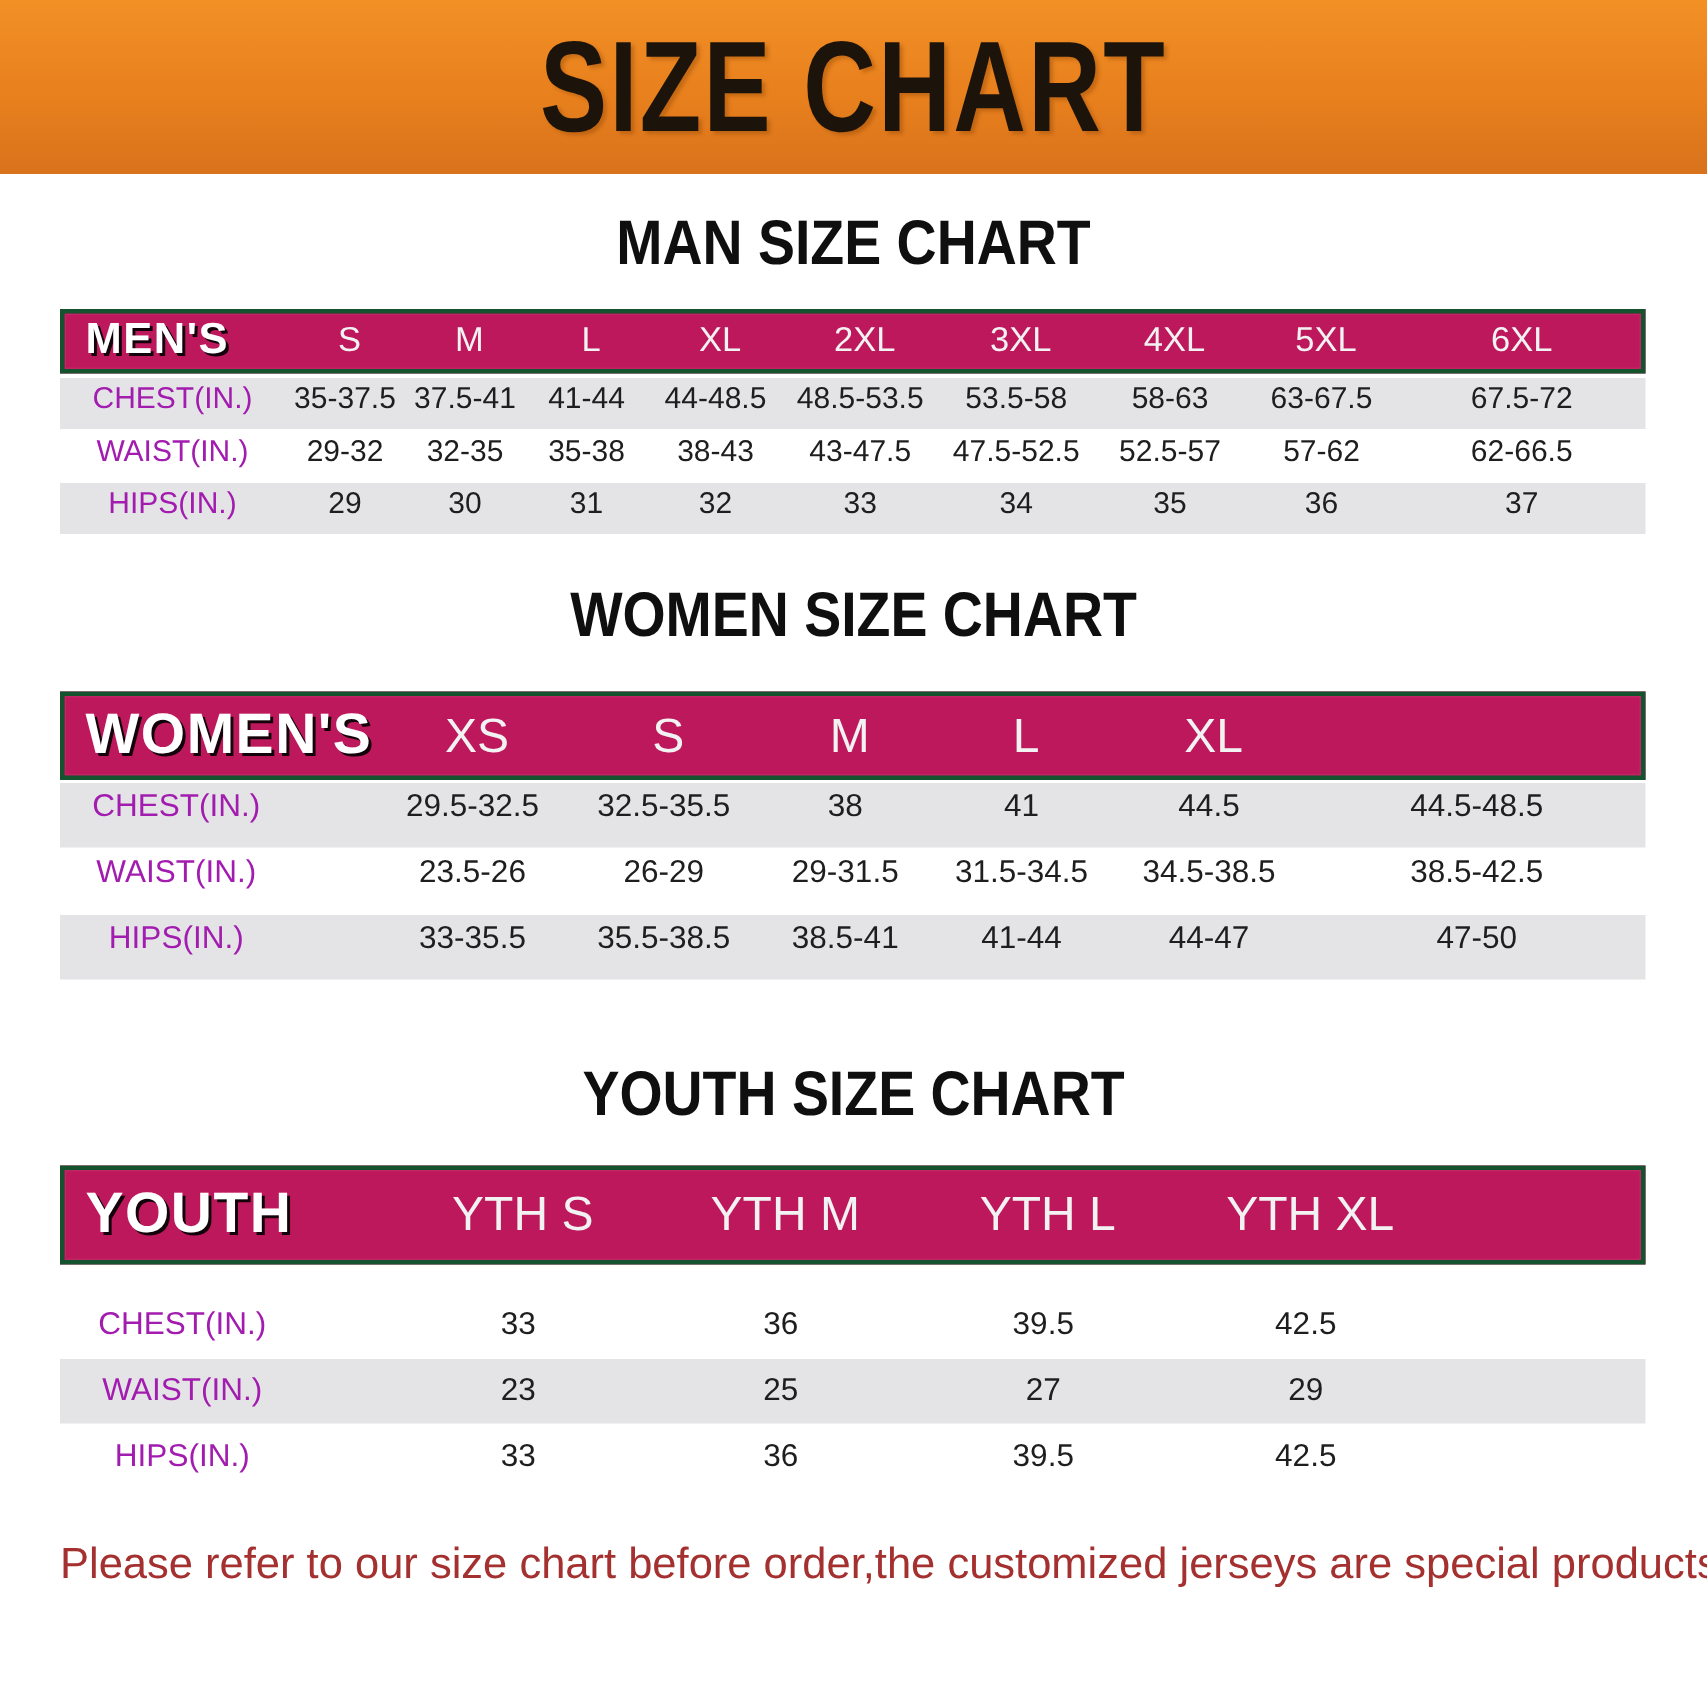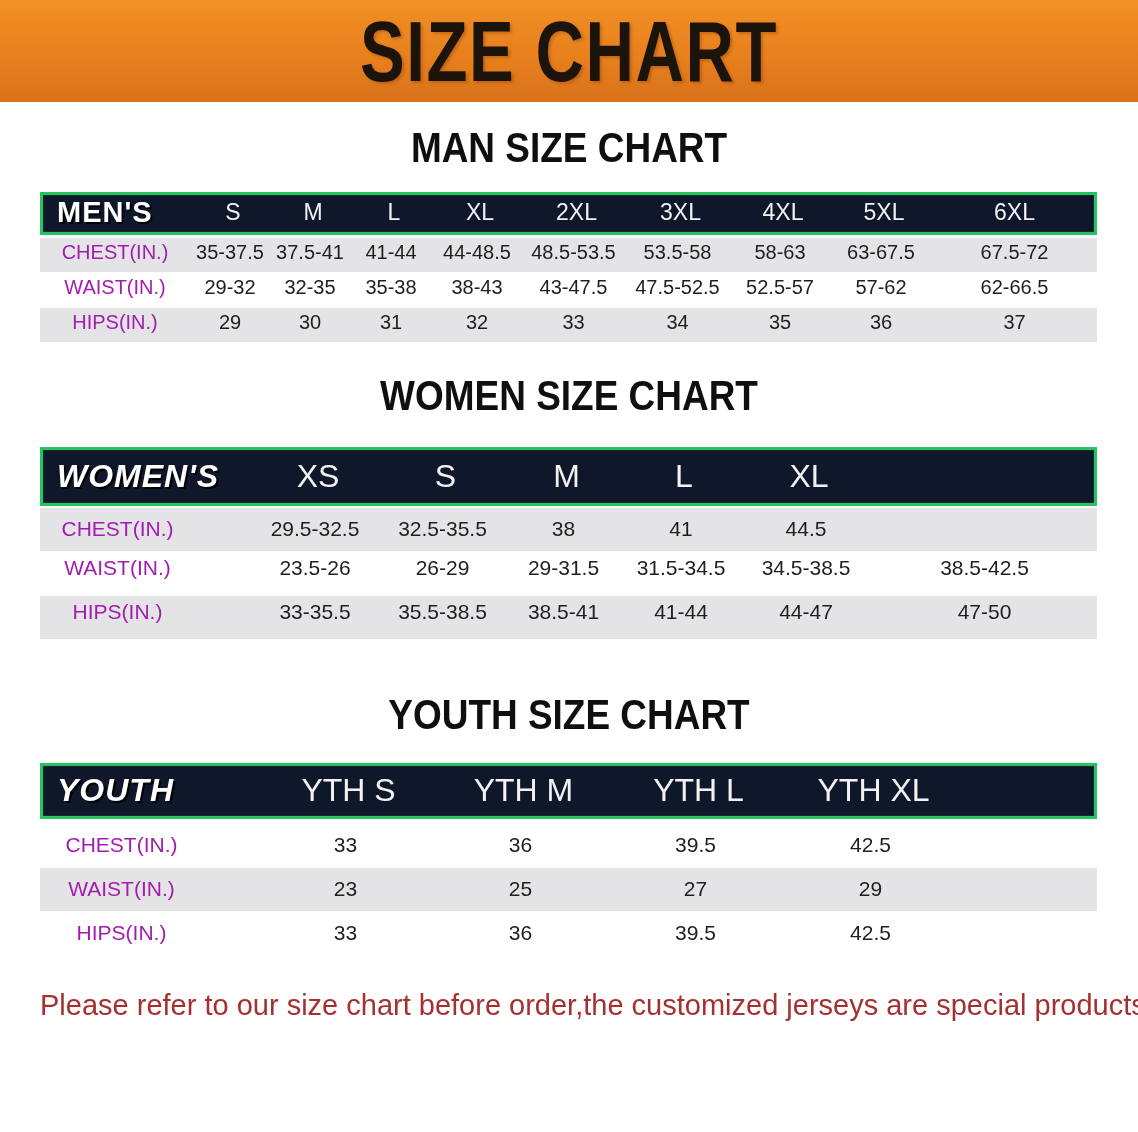--- a/index.html
+++ b/index.html
@@ -5,21 +5,21 @@
   * { margin:0; padding:0; box-sizing:border-box; }
   html,body { background:#ffffff; }
   body {
     width:1138px; height:1132px; overflow:hidden;
     font-family:"Liberation Sans", sans-serif;
     position:relative;
   }
 
   
   .banner {
-    height:102px; width:100%;
+    height:116px; width:100%;
     background:linear-gradient(180deg,#f29026 0%, #e8801d 55%, #d9731c 100%);
     display:flex; align-items:center; justify-content:center;
   }
   .banner-title {
     font-size:86px; font-weight:700; line-height:1; color:#1c140b;
     transform:scaleX(0.78); transform-origin:center;
     letter-spacing:2px; white-space:nowrap;
     text-shadow:3px 2px 3px rgba(130,60,0,0.35);
   }
 
@@ -38,33 +38,33 @@
   .table-man   { margin-top:20px; }
   .table-women { margin-top:26px; }
   .table-youth { margin-top:24px; }
 
   .trow { display:grid; align-items:center; }
   .men   .trow { grid-template-columns:150px 80px 80px 82px 90px 103px 105px 100px 102px 1fr; }
   .women .trow { grid-template-columns:210px 130px 125px 117px 118px 132px 1fr; }
   .youth .trow { grid-template-columns:218px 175px 175px 175px 175px 1fr; }
 
   .thead {
-    background:#0f172a; border:3px solid #22c55e; color:#ffffff;
+    background:#be185d; border:3px solid #14532d; color:#ffffff;
     box-shadow:inset 0 0 0 1px rgba(255,255,255,0.06);
   }
   .men   .thead { height:43px; margin-bottom:3px; }
   .women .thead { height:59px; margin-bottom:2px; }
-  .youth .thead { height:56px; margin-bottom:5px; }
+  .youth .thead { height:66px; margin-bottom:19px; }
 
   .head-label {
     font-weight:700; padding-left:14px; letter-spacing:1px; white-space:nowrap;
     text-shadow:2px 2px 0 rgba(0,0,0,0.9);
   }
   .men   .head-label { font-size:29px; }
-  .women .head-label, .youth .head-label { font-size:32px;font-style:italic; }
+  .women .head-label, .youth .head-label { font-size:38px; }
 
   .col-header { text-align:center; color:#f2f2f2; white-space:nowrap; }
   .men   .col-header { font-size:23px; }
   .women .col-header, .youth .col-header { font-size:32px; }
 
   .drow { margin-bottom:1px; }
   .men   .drow { height:34px; font-size:20px; }
   .women .drow, .youth .drow { height:43px; font-size:21px; }
   .shade { background:#e4e4e6; }
   .plain { background:#ffffff; }
@@ -153,20 +153,21 @@
       <div class="col-header">XL</div>
       <div class="filler"></div>
     </div>
     <div class="trow drow shade">
       <div class="row-label">CHEST(IN.)</div>
       <div class="cell">29.5-32.5</div>
       <div class="cell">32.5-35.5</div>
       <div class="cell">38</div>
       <div class="cell">41</div>
       <div class="cell">44.5</div>
+      <div class="cell">44.5-48.5</div>
       <div class="filler"></div>
     </div>
     <div class="trow drow plain">
       <div class="row-label">WAIST(IN.)</div>
       <div class="cell">23.5-26</div>
       <div class="cell">26-29</div>
       <div class="cell">29-31.5</div>
       <div class="cell">31.5-34.5</div>
       <div class="cell">34.5-38.5</div>
       <div class="cell">38.5-42.5</div>

